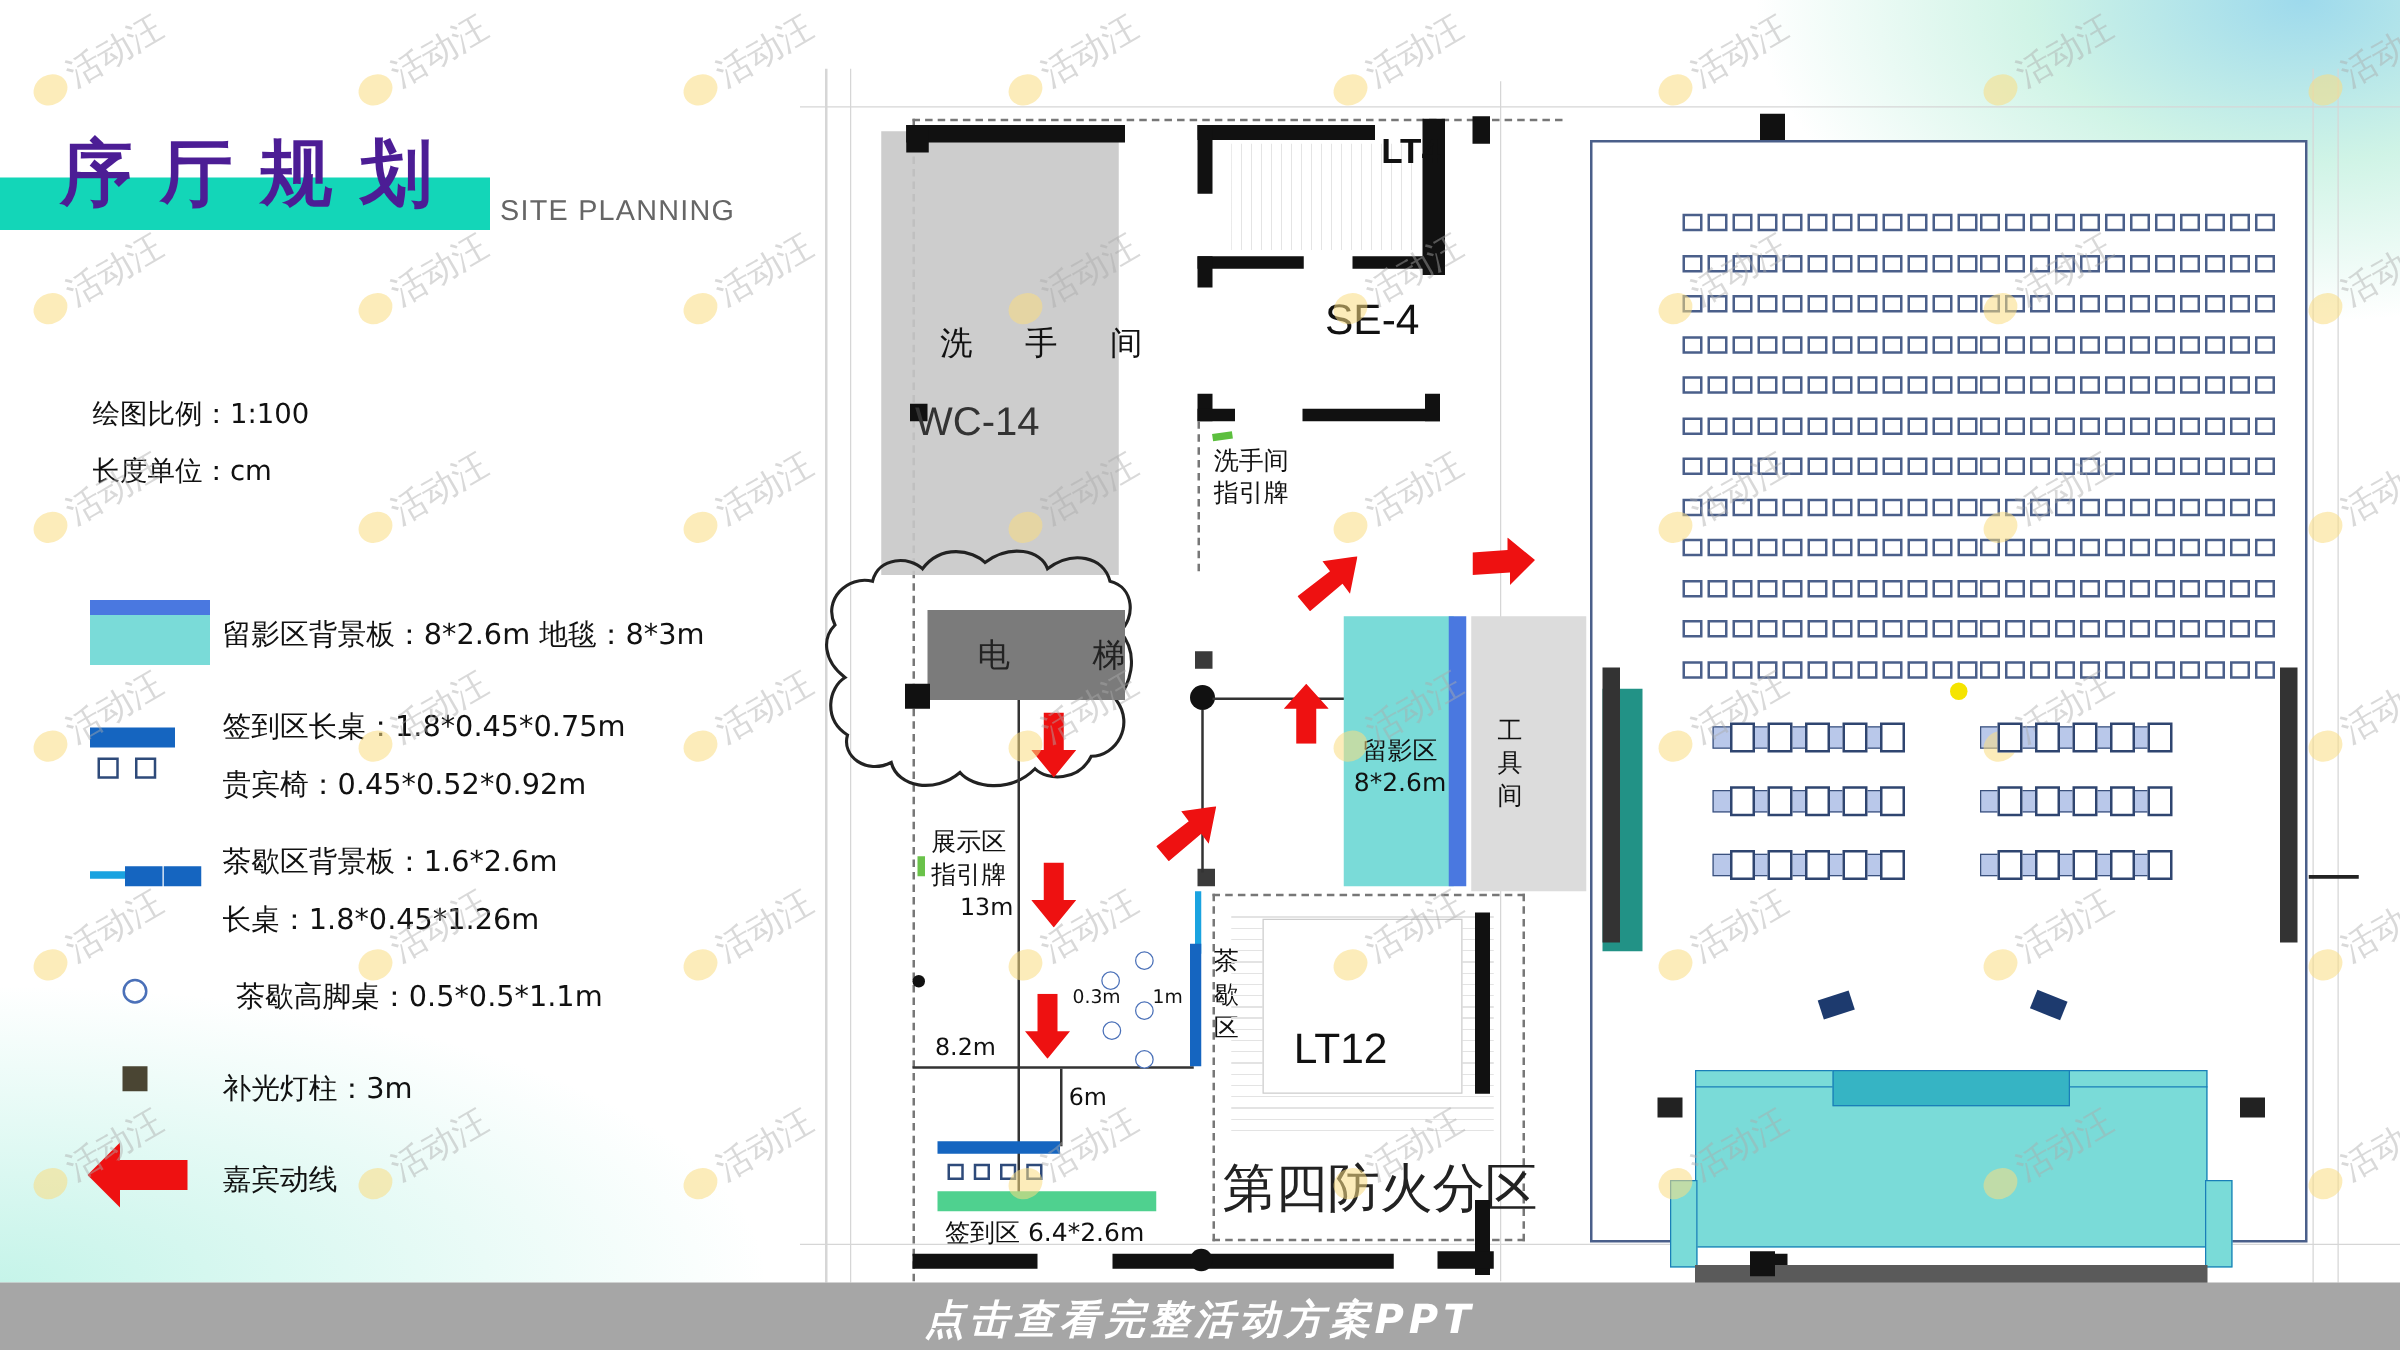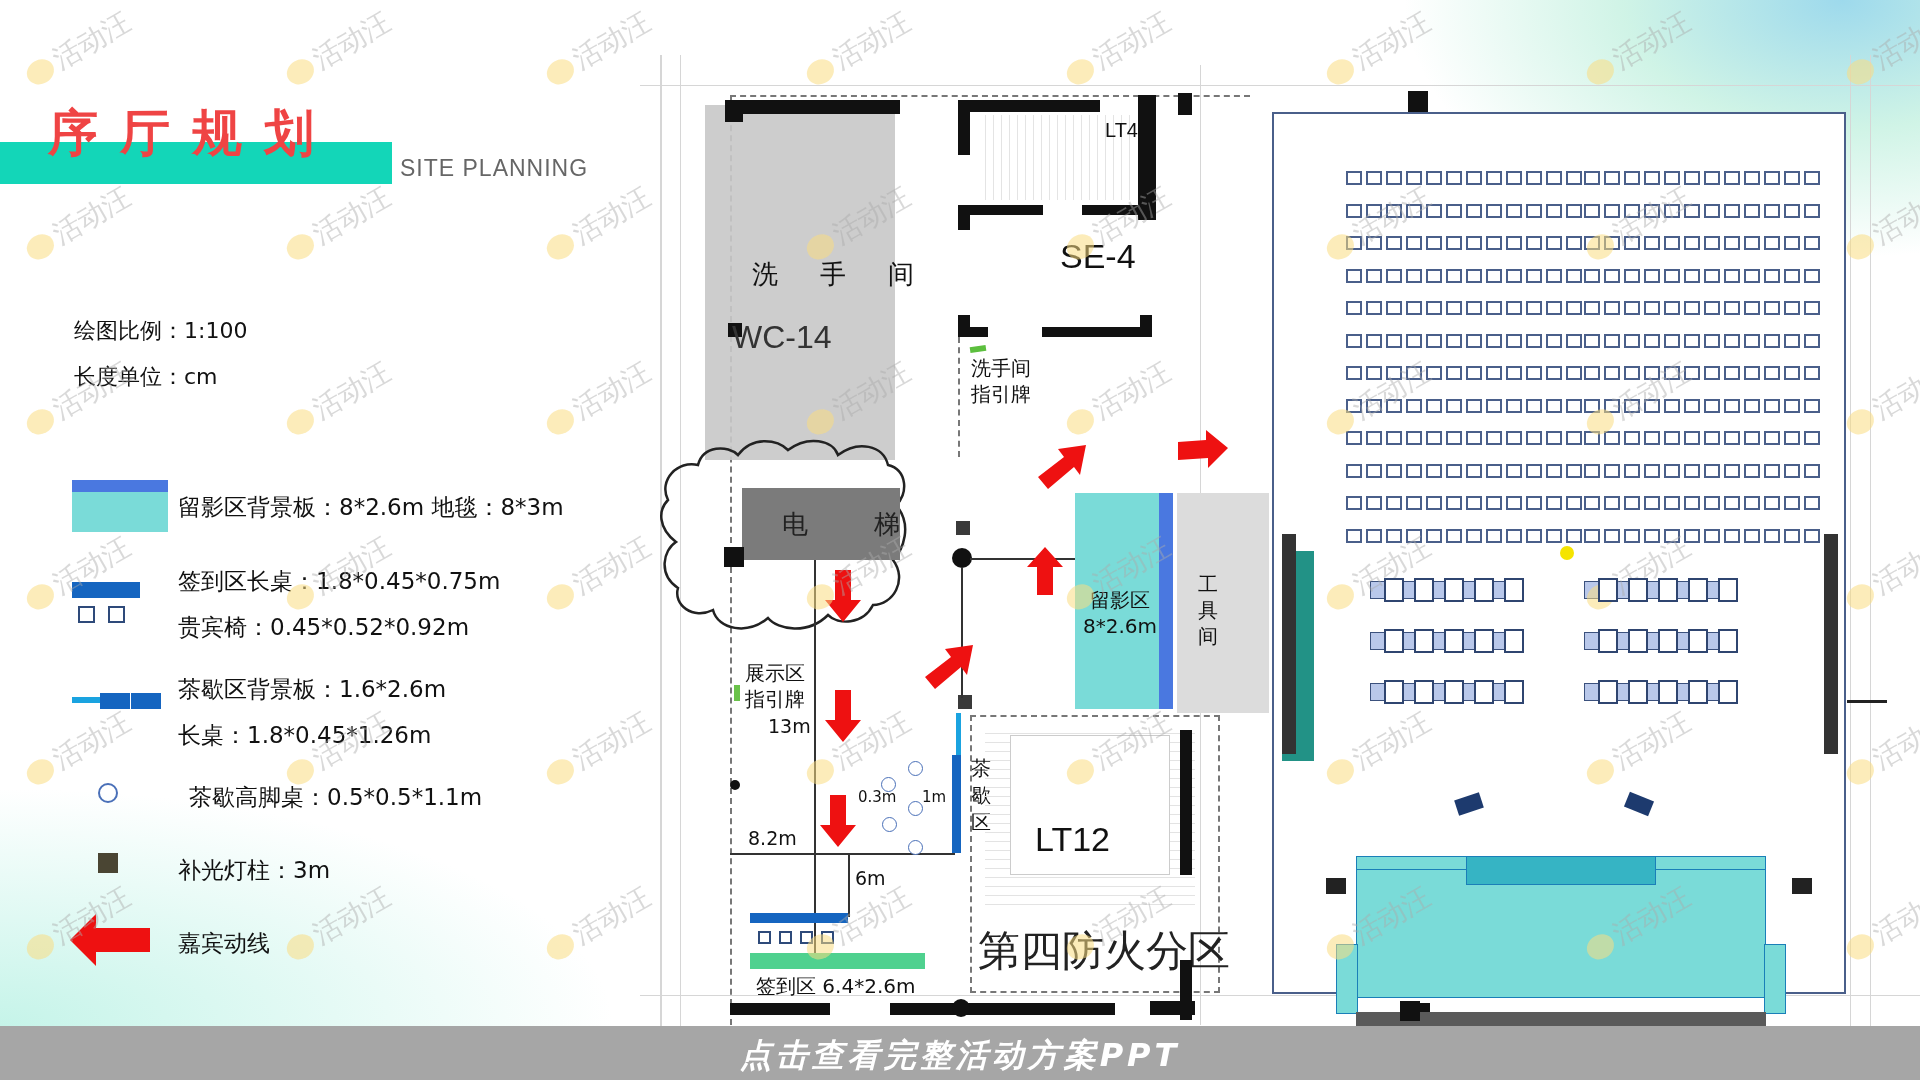--- a/index.html
+++ b/index.html
@@ -4,21 +4,21 @@
 <style>
   *{box-sizing:border-box;margin:0;padding:0;}
   html,body{width:1920px;height:1080px;overflow:hidden;background:#fff;}
   body{position:relative;font-family:"DejaVu Sans","Liberation Sans",sans-serif;color:#1a1a1a;}
   .abs{position:absolute;}
   .bg-grad-tr{position:absolute;right:0;top:0;width:520px;height:260px;
     background:radial-gradient(ellipse at 85% 0%, rgba(125,205,230,.75) 0%, rgba(150,230,200,.45) 35%, rgba(255,255,255,0) 70%);}
   .bg-grad-bl{position:absolute;left:0;bottom:54px;width:620px;height:240px;
     background:radial-gradient(ellipse at 0% 100%, rgba(150,235,215,.55) 0%, rgba(255,255,255,0) 70%);}
   .title-bar{left:0;top:142px;width:392px;height:42px;background:#13d6b8;}
-  .title-text{left:48px;top:100px;font-size:50px;font-weight:bold;letter-spacing:22px;color:#ef4444;font-family:Liberation Mono, monospace;}
+  .title-text{left:48px;top:100px;font-size:58px;font-weight:bold;letter-spacing:22px;color:#4c1d95;font-family:Liberation Mono, monospace;}
   .subtitle{left:400px;top:155px;font-size:23px;color:#666;letter-spacing:1px;font-family:"Liberation Sans",sans-serif;}
   .info{font-size:22px;color:#111;}
   .leg-text{font-size:23px;color:#111;white-space:nowrap;}
   
   .plan{left:640px;top:55px;width:1280px;height:971px;}
   .grid-line{position:absolute;background:#d6d6d6;}
   .dash-v{position:absolute;width:0;border-left:2px dashed #777;}
   .dash-h{position:absolute;height:0;border-top:2px dashed #777;}
   .wall{position:absolute;background:#111;}
   .room-label{position:absolute;font-size:30px;color:#111;font-family:"Liberation Sans",sans-serif;}
@@ -106,21 +106,21 @@
   <div class="wall" style="left:318px;top:45px;width:12px;height:55px;"></div>
   <div class="wall" style="left:498px;top:40px;width:18px;height:125px;"></div>
   <div class="wall" style="left:318px;top:150px;width:85px;height:10px;"></div>
   <div class="wall" style="left:442px;top:150px;width:70px;height:10px;"></div>
   <div class="wall" style="left:318px;top:150px;width:12px;height:25px;"></div>
   <div class="wall" style="left:318px;top:260px;width:12px;height:22px;"></div>
   <div class="wall" style="left:318px;top:272px;width:30px;height:10px;"></div>
   <div class="wall" style="left:402px;top:272px;width:110px;height:10px;"></div>
   <div class="wall" style="left:500px;top:260px;width:12px;height:22px;"></div>
   <div class="abs" style="left:345px;top:60px;width:150px;height:85px;background:repeating-linear-gradient(90deg,#ddd 0 1px,transparent 1px 8px);opacity:.8;"></div>
-  <div class="room-label" style="left:465px;top:64px;font-size:20px;">LT4</div>
+  <div class="room-label" style="left:465px;top:50px;font-size:28px;font-weight:bold;">LT4</div>
   <div class="room-label" style="left:420px;top:182px;font-size:34px;">SE-4</div>
   <div class="dash-v" style="left:318px;top:282px;height:120px;"></div>
 
   <div class="abs" style="left:330px;top:291px;width:16px;height:6px;background:#5cbf3e;transform:rotate(-8deg);"></div>
   <div class="cn-label" style="left:331px;top:300px;">
     <div>洗手间</div>
     <div>指引牌</div>
   </div>
 
   <svg class="abs" style="left:18px;top:355px;" width="250" height="250" viewBox="0 0 250 250">

